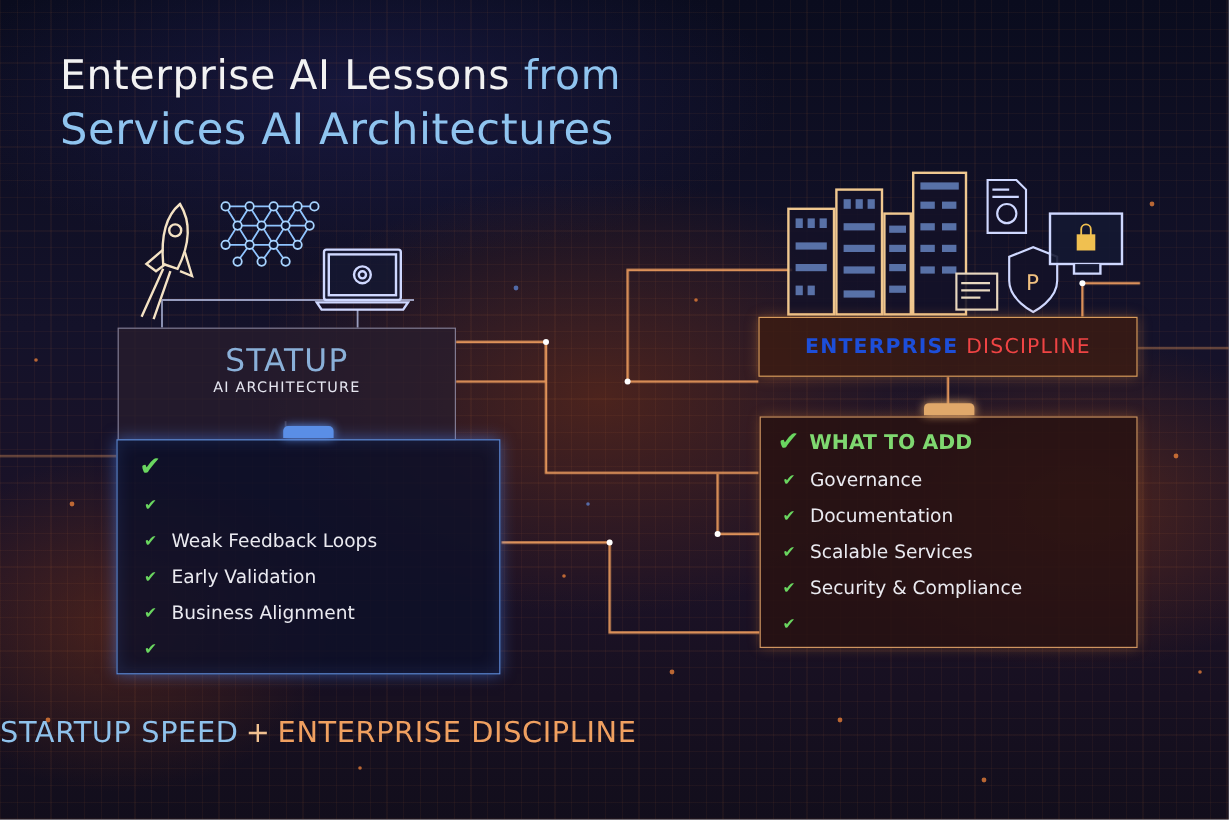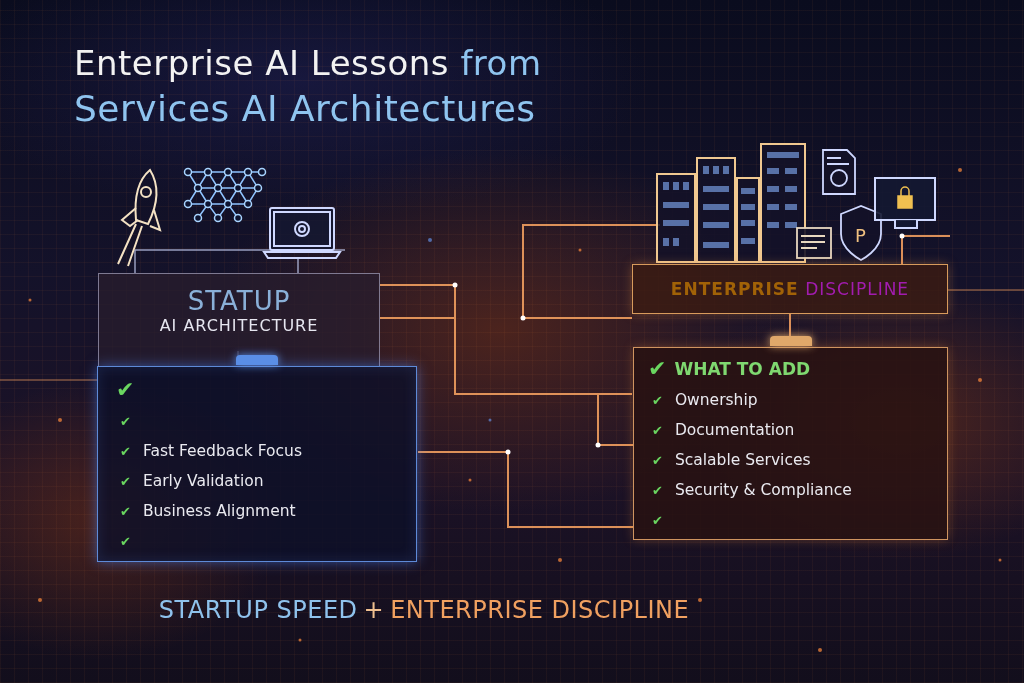--- a/index.html
+++ b/index.html
@@ -15,37 +15,37 @@
       linear-gradient(180deg, #0a0c1e 0%, #14122a 40%, #1c1226 70%, #120e1c 100%);
   }
   .grid-bg {
     position:absolute; inset:0;
     background-image:
       repeating-linear-gradient(0deg, rgba(255,140,60,0.05) 0 1px, transparent 1px 14px),
       repeating-linear-gradient(90deg, rgba(255,140,60,0.05) 0 1px, transparent 1px 14px);
   }
   .title {
     position:absolute; left:50px; top:40px;
-    font-size:34px; line-height:46px; color:#f2f2f2; letter-spacing:0.5px;margin-left:24px;
+    font-size:34px; line-height:46px; color:#f2f2f2; letter-spacing:0.5px;
   }
   .title .accent { color:#8fc4ef; }
   .title .line2 { color:#8fc4ef; font-size:36px; }
 
   
   .lines { position:absolute; inset:0; pointer-events:none; }
 
   
   .startup-box {
     position:absolute; left:98px; top:273px; width:282px; height:94px;
     border:1.5px solid rgba(200,200,230,0.55);
     background:rgba(40,30,45,0.75);
     text-align:center;
   }
   .startup-box .big { font-size:26px; color:#8ab0d8; margin-top:12px; letter-spacing:1px; }
-  .startup-box .small { font-size:16px; color:#e6e6f0; letter-spacing:1px; }
+  .startup-box .small { font-size:12px; color:#e6e6f0; letter-spacing:1px; }
 
   .keep-box {
     position:absolute; left:97px; top:366px; width:320px; height:196px;
     border:1.5px solid #5e8ad8;
     box-shadow:0 0 12px rgba(80,140,255,0.5), inset 0 0 14px rgba(80,140,255,0.15);
     background:rgba(14,16,40,0.82);
     padding:10px 18px;
   }
   .tab {
     position:absolute; width:42px; height:10px; top:-12px; left:50%; margin-left:-21px;
@@ -60,32 +60,32 @@
   .small-check { color:#6ad660; font-size:13px; font-weight:bold; }
 
   .ent-box {
     position:absolute; left:632px; top:264px; width:316px; height:50px;
     border:1.5px solid #d89b5c;
     background:rgba(60,28,18,0.8);
     box-shadow:0 0 10px rgba(230,140,60,0.35);
     text-align:center; line-height:48px;
     font-size:17px; letter-spacing:1px;
   }
-  .ent-box .b { color:#a16207; font-weight:bold; }
-  .ent-box .n { color:#a21caf; }
+  .ent-box .b { color:#1d4ed8; font-weight:bold; }
+  .ent-box .n { color:#ef4444; }
 
   .add-box {
     position:absolute; left:633px; top:347px; width:315px; height:193px;
     border:1.5px solid #cf9460;
     background:rgba(40,18,18,0.85);
     box-shadow:0 0 10px rgba(230,140,60,0.3);
     padding:8px 14px;
   }
   .tagline {
-    position:absolute; left:0; width:848px; top:596px; text-align:center;
+    position:absolute; left:0; width:848px; top:596px; 
     font-size:24px; letter-spacing:0.5px;
   }
   .tagline .s { color:#8fc2ec; }
   .tagline .p { color:#f0c090; margin:0 6px; }
   .tagline .e { color:#f0a060; }
   .icon-svg { position:absolute; }
 </style>
 </head>
 <body>
 
@@ -198,21 +198,21 @@
 <div class="keep-box">
   <div class="tab"></div>
   <div class="list-head">
     <span class="big-check">✔</span>
   </div>
   <div class="item">
       <span class="small-check">✔</span>
     </div>
   <div class="item">
       <span class="small-check">✔</span>
-      <span>Fast Feedback Focus</span>
+      <span>Weak Feedback Loops</span>
     </div>
   <div class="item">
       <span class="small-check">✔</span>
       <span>Early Validation</span>
     </div>
   <div class="item">
       <span class="small-check">✔</span>
       <span>Business Alignment</span>
     </div>
   <div class="item">
@@ -289,21 +289,21 @@
 </div>
 
 <div class="add-box">
   <div class="tab"></div>
   <div class="list-head">
     <span class="big-check">✔</span>
     <span>WHAT TO ADD</span>
   </div>
   <div class="item">
       <span class="small-check">✔</span>
-      <span>Ownership</span>
+      <span>Governance</span>
     </div>
   <div class="item">
       <span class="small-check">✔</span>
       <span>Documentation</span>
     </div>
   <div class="item">
       <span class="small-check">✔</span>
       <span>Scalable Services</span>
     </div>
   <div class="item">

